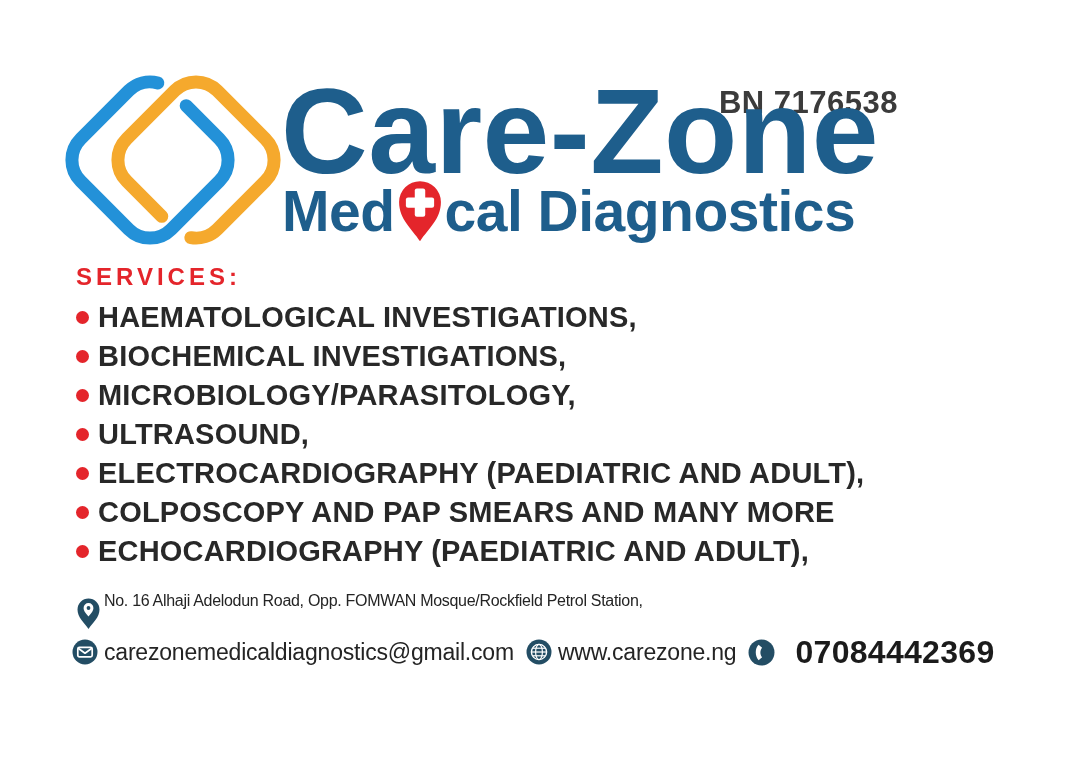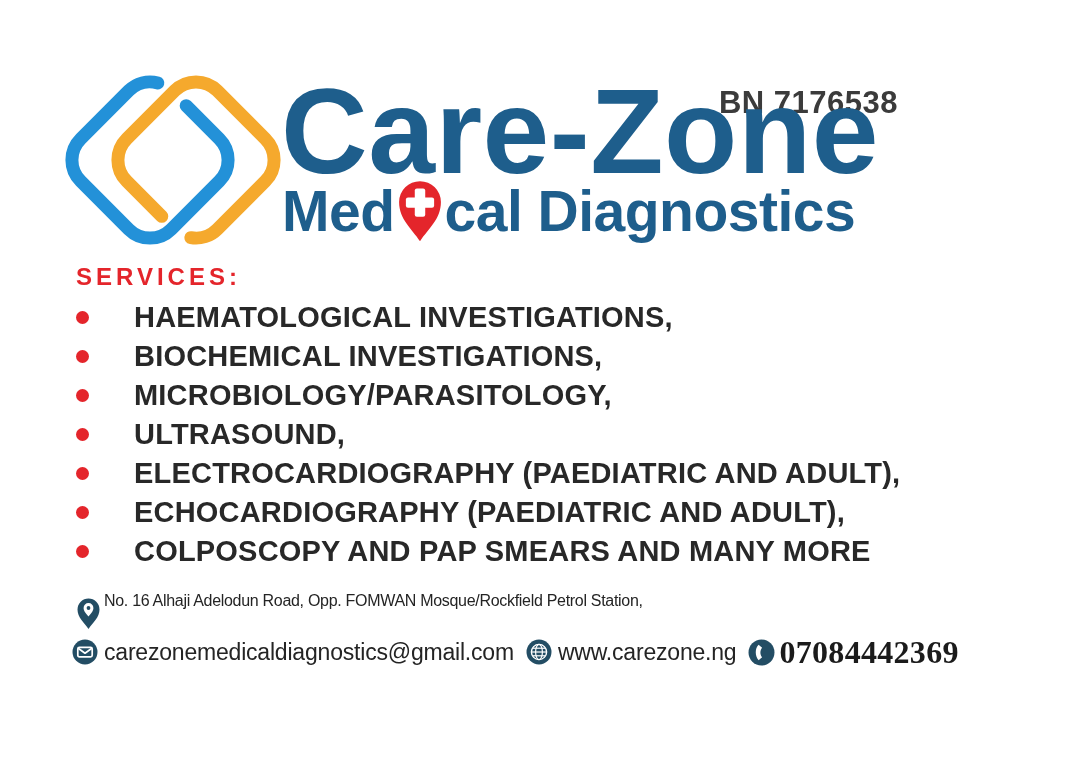--- a/index.html
+++ b/index.html
@@ -27,21 +27,21 @@
   
   .services-heading{
     position:absolute;left:76px;top:263px;
     font-size:24px;font-weight:bold;color:#e4252b;letter-spacing:4px;
   }
   .services-list{
     position:absolute;left:76px;top:298px;margin:0;padding:0;list-style:none;
   }
   .services-list li{
     display:flex;align-items:center;height:39px;
-    font-size:29px;font-weight:bold;color:#282828;letter-spacing:.2px;white-space:nowrap;gap:36px;
+    font-size:29px;font-weight:bold;color:#282828;letter-spacing:.2px;white-space:nowrap;
   }
   .bullet{
     width:13px;height:13px;border-radius:50%;background:#e4252b;
     margin-right:9px;flex:0 0 auto;
   }
   
   .address-icon{position:absolute;left:76px;top:598px;}
   .address{
     position:absolute;left:104px;top:588px;
     font-size:16px;line-height:25px;color:#242424;letter-spacing:-.3px;white-space:nowrap;
@@ -50,21 +50,21 @@
     position:absolute;left:72px;top:637px;height:30px;
     display:flex;align-items:center;white-space:nowrap;
   }
   .contact-row .cicon{flex:0 0 auto;display:block;}
   .contact-text{
     font-size:23px;color:#242424;letter-spacing:-.2px;margin-left:6px;
   }
   .email-text{margin-right:12px;}
   .web-text{margin-right:12px;}
   .phone-text{
-    font-size:32px;font-weight:bold;color:#1b1b1b;letter-spacing:.3px;margin-left:4px;font-family:Liberation Serif, serif;
+    font-size:32px;font-weight:bold;color:#1b1b1b;letter-spacing:.3px;margin-left:20px;
   }
 </style>
 </head>
 <body>
 
 <div class="flyer">
 
   <svg class="logo" width="244" height="178" viewBox="0 0 244 178">
     <rect x="24" y="22" width="128" height="128" rx="30" fill="none" stroke="#2391d8" stroke-width="13" stroke-linecap="round" pathLength="100" stroke-dasharray="92 8" stroke-dashoffset="95.4" transform="rotate(45 88 86)"></rect>
     <rect x="70" y="22" width="128" height="128" rx="30" fill="none" stroke="#f5a92d" stroke-width="13" stroke-linecap="round" pathLength="100" stroke-dasharray="92 8" stroke-dashoffset="46" transform="rotate(45 134 86)"></rect>
@@ -102,25 +102,25 @@
     <li>
       <span class="bullet"></span>
       <span>ULTRASOUND,</span>
     </li>
     <li>
       <span class="bullet"></span>
       <span>ELECTROCARDIOGRAPHY (PAEDIATRIC AND ADULT),</span>
     </li>
     <li>
       <span class="bullet"></span>
-      <span>ECHOCARDIOGRAPHY (PAEDIATRIC AND ADULT),</span>
+      <span>COLPOSCOPY AND PAP SMEARS AND MANY MORE</span>
     </li>
     <li>
       <span class="bullet"></span>
-      <span>COLPOSCOPY AND PAP SMEARS AND MANY MORE</span>
+      <span>ECHOCARDIOGRAPHY (PAEDIATRIC AND ADULT),</span>
     </li>
   </ul>
 
   <svg class="address-icon" width="25" height="32" viewBox="0 0 25 32">
     <path d="M12.5 31 C8 24.5 1.5 19.5 1.5 11.5 A11 11 0 1 1 23.5 11.5 C23.5 19.5 17 24.5 12.5 31 Z" fill="#234d64"></path>
     <path d="M12.5 18.5 C10.4 15.6 7.6 13.4 7.6 10 A4.9 4.9 0 1 1 17.4 10 C17.4 13.4 14.6 15.6 12.5 18.5 Z" fill="#ffffff"></path>
     <circle cx="12.5" cy="10" r="1.9" fill="#234d64"></circle>
   </svg>
   <div class="address">
     <div>No. 16 Alhaji Adelodun Road, Opp. FOMWAN Mosque/Rockfield Petrol Station,</div>

